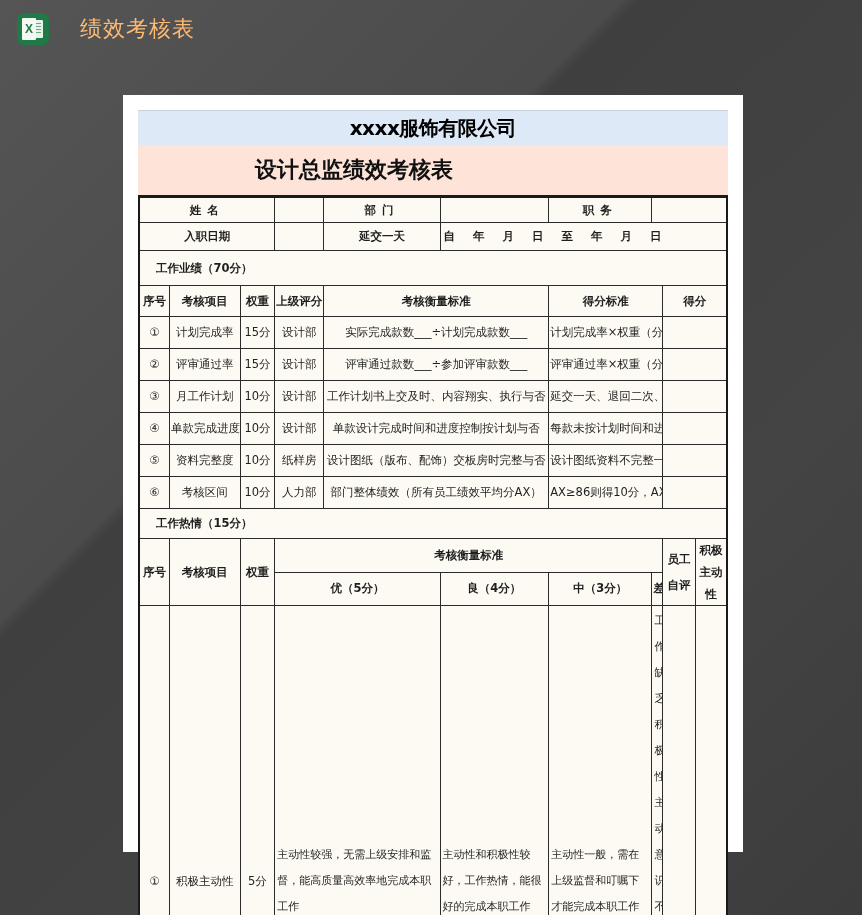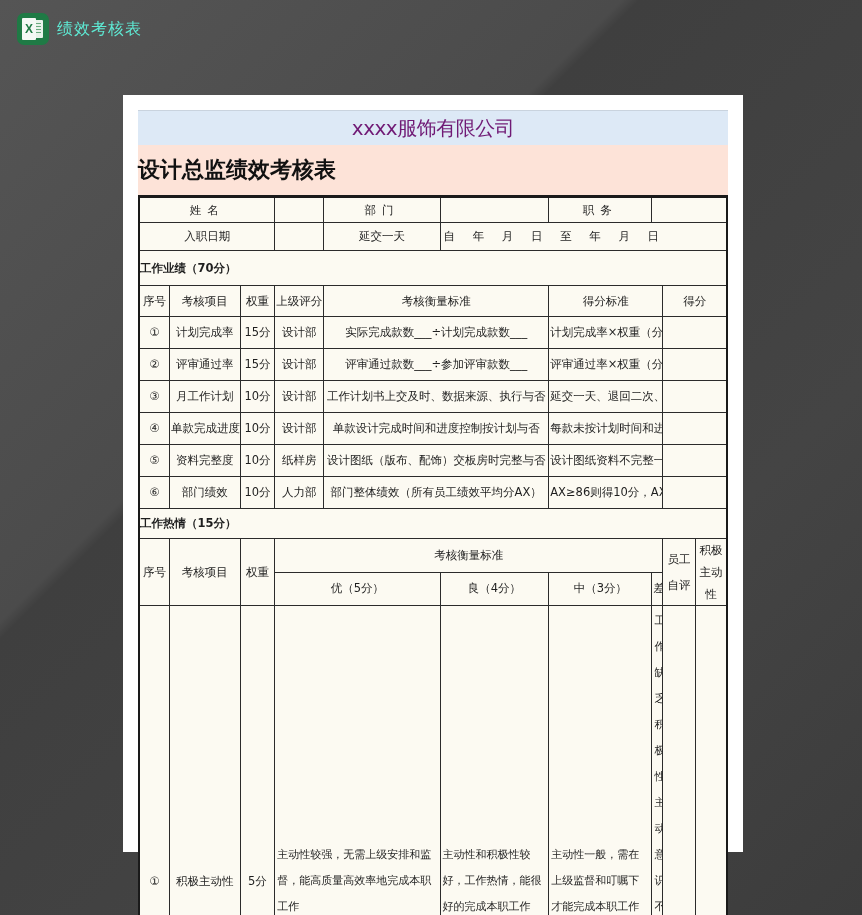--- a/index.html
+++ b/index.html
@@ -23,50 +23,51 @@
     content: ""; position: absolute; left: 2px; top: 3px; right: 2px; bottom: 3px;
     background: repeating-linear-gradient(180deg, #6aa97f 0 1px, transparent 1px 3px);
   }
   .app-icon .x-badge {
     position: absolute; left: 5px; top: 5px; width: 14px; height: 22px;
     background: #f4f8f5; color: #1f7a45; font-weight: bold;
     font-family: "Liberation Sans", sans-serif; font-size: 12px;
     display: flex; align-items: center; justify-content: center; border-radius: 1px;
   }
   .app-title {
-    position: absolute; left: 57px; top: 14px; font-size: 16px; color: #5eead4;
+    position: absolute; left: 80px; top: 14px; font-size: 22px; color: #fdba74;
     letter-spacing: 1px; line-height: 30px;
   }
 
   .card {
     position: absolute; left: 123px; top: 95px; width: 620px; height: 757px;
     background: #ffffff;
   }
   .sheet-area { position: absolute; left: 15px; top: 15px; width: 590px; }
   .band-company {
     height: 35px; background: #dde9f6; border-top: 1px solid #c9d3de;
     display: flex; align-items: center; justify-content: center;
-    font-size: 20px; font-weight: normal; color: #701a75; letter-spacing: -0.5px;
+    font-size: 20px; font-weight: bold; color: #000000; letter-spacing: -0.5px;
   }
   .band-title {
     height: 50px; background: #fde3d8;
     font-size: 22px; font-weight: bold; color: #111; line-height: 50px;
+    padding-left: 117px;
   }
 
   table { border-collapse: collapse; table-layout: fixed; background: #fcfaf2; width: 590px; }
   td {
     border: 1px solid #2b2b2b; font-size: 11.5px; color: #1e1e1e;
     text-align: center; vertical-align: middle; padding: 0 1px; line-height: 15px;
     white-space: nowrap; overflow: hidden;
   }
-  td.bold { font-weight: normal; margin-left: 16px; }
+  td.bold { font-weight: bold; margin-left: 16px; }
   td.wrap { white-space: normal; text-align: left; padding: 2px 2px; line-height: 26px; font-size: 11px; }
   .main-table { border: 2px solid #1a1a1a; border-top: 3px solid #1a1a1a; }
-  .section-head td { border-left: 1px solid #2b2b2b; text-align: left; font-weight: bold; padding-left: 0; }
-  .date-range { word-spacing: 14px; text-align: left; padding-left: 3px; }
+  .section-head td { border-left: 1px solid #2b2b2b; text-align: left; font-weight: bold; padding-left: 16px; }
+  .date-range { word-spacing: 14px; text-align: left; padding-left: 3px; font-weight: bold; }
   .spaced { letter-spacing: 6px; }
 </style>
 </head>
 <body>
 
 <div class="topbar">
   <div class="app-icon">
     <div class="sheet"></div>
     <div class="x-badge">X</div>
   </div>
@@ -138,21 +139,21 @@
         <td>设计部</td>
         <td colspan="2">评审通过款数___÷参加评审款数___</td>
         <td colspan="3">评审通过率×权重（分）</td>
         <td colspan="2"></td>
       </tr>
       <tr style="height:32px">
         <td>③</td>
         <td>月工作计划</td>
         <td>10分</td>
         <td>设计部</td>
-        <td colspan="2">工作计划书上交及时、数据来源、执行与否</td>
+        <td colspan="2">工作计划书上交及时、内容翔实、执行与否</td>
         <td colspan="3">延交一天、退回二次、执行不力扣10分</td>
         <td colspan="2"></td>
       </tr>
       <tr style="height:32px">
         <td>④</td>
         <td>单款完成进度</td>
         <td>10分</td>
         <td>设计部</td>
         <td colspan="2">单款设计完成时间和进度控制按计划与否</td>
         <td colspan="3">每款未按计划时间和进度完成扣2分</td>
@@ -162,21 +163,21 @@
         <td>⑤</td>
         <td>资料完整度</td>
         <td>10分</td>
         <td>纸样房</td>
         <td colspan="2">设计图纸（版布、配饰）交板房时完整与否</td>
         <td colspan="3">设计图纸资料不完整一次扣2分</td>
         <td colspan="2"></td>
       </tr>
       <tr style="height:32px">
         <td>⑥</td>
-        <td>部门绩效</td>
+        <td>考核区间</td>
         <td>10分</td>
         <td>人力部</td>
         <td colspan="2">部门整体绩效（所有员工绩效平均分AX）</td>
         <td colspan="3">AX≥86则得10分，AX＜86则扣(86-AX)分</td>
         <td colspan="2"></td>
       </tr>
 
       <tr style="height:30px" class="section-head">
         <td colspan="11">工作热情（15分）</td>
       </tr>

